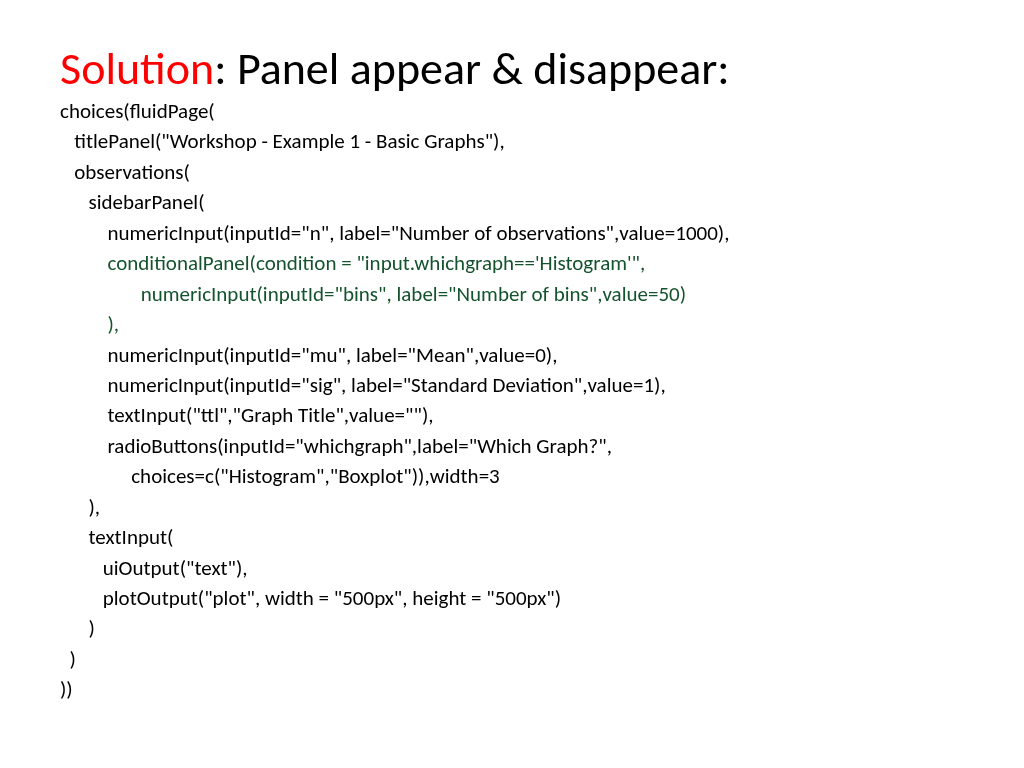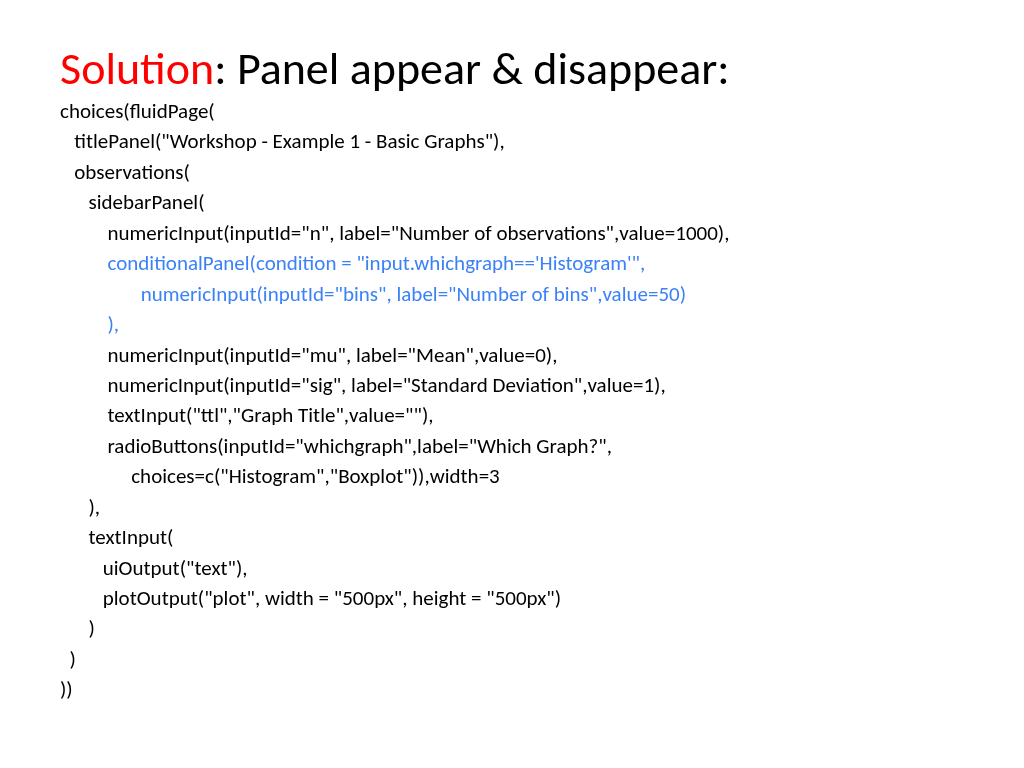--- a/index.html
+++ b/index.html
@@ -25,21 +25,21 @@
     color: #ff0000;
   }
   .code {
     font-family: Calibri, "Segoe UI", Arial, sans-serif;
     font-size: 21px;
     line-height: 1.45;
     white-space: pre;
     color: #000;
   }
   .code .red {
-    color: #3b82f6;
+    color: #14532d;
   }
 </style>
 </head>
 <body>
 
 <div class="slide">
   <div class="title">
     <span class="red">Solution</span><span>: Panel appear &amp; disappear:</span>
   </div>
   <div class="code"><span>choices(fluidPage(</span>

